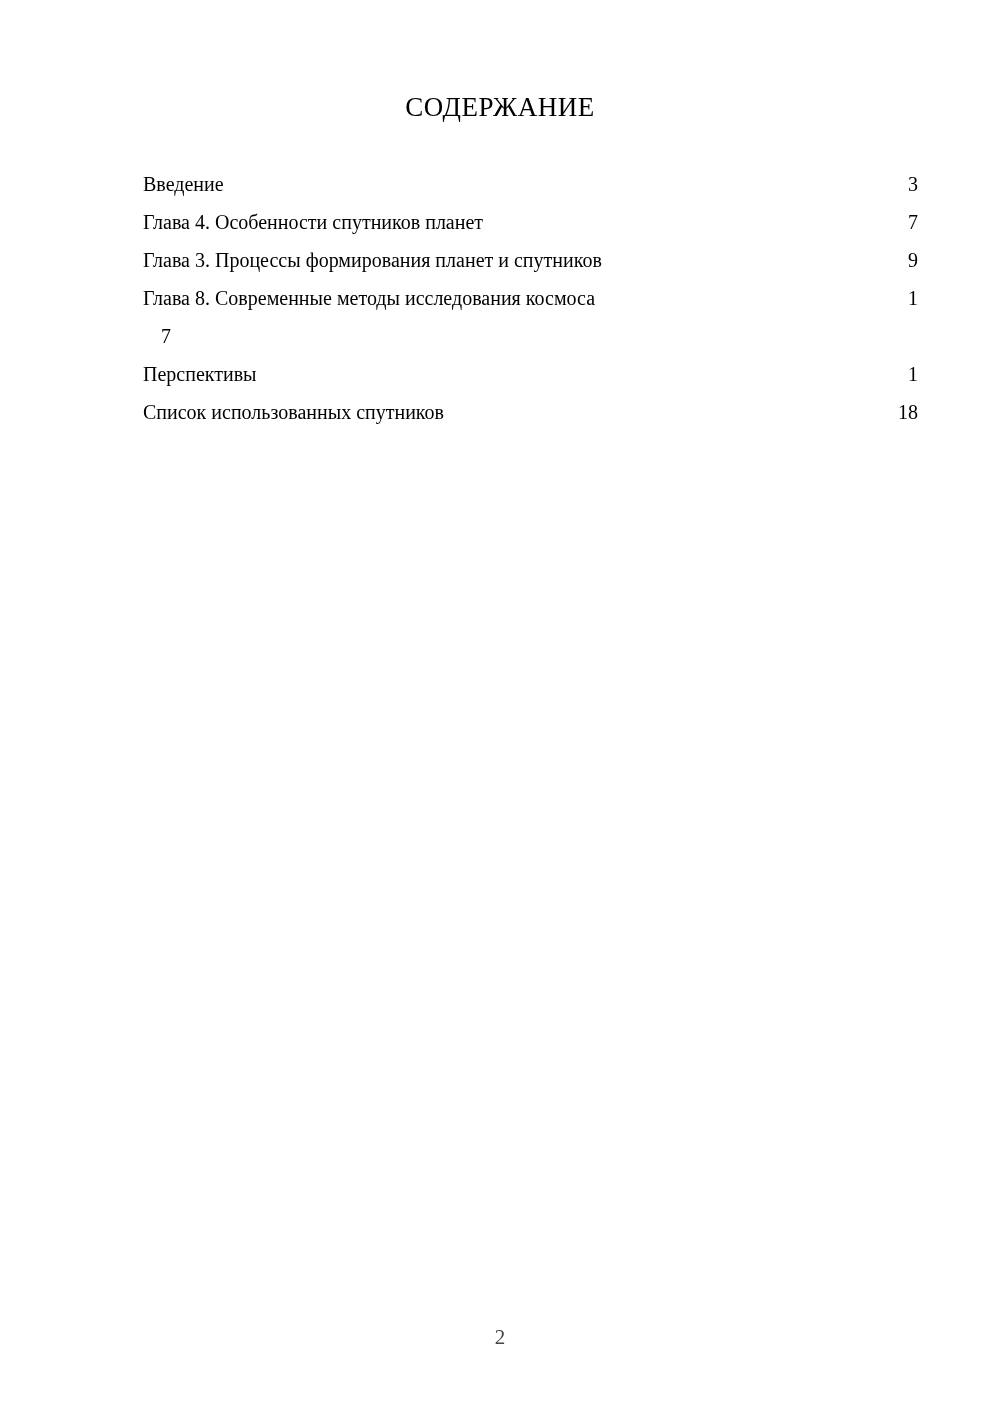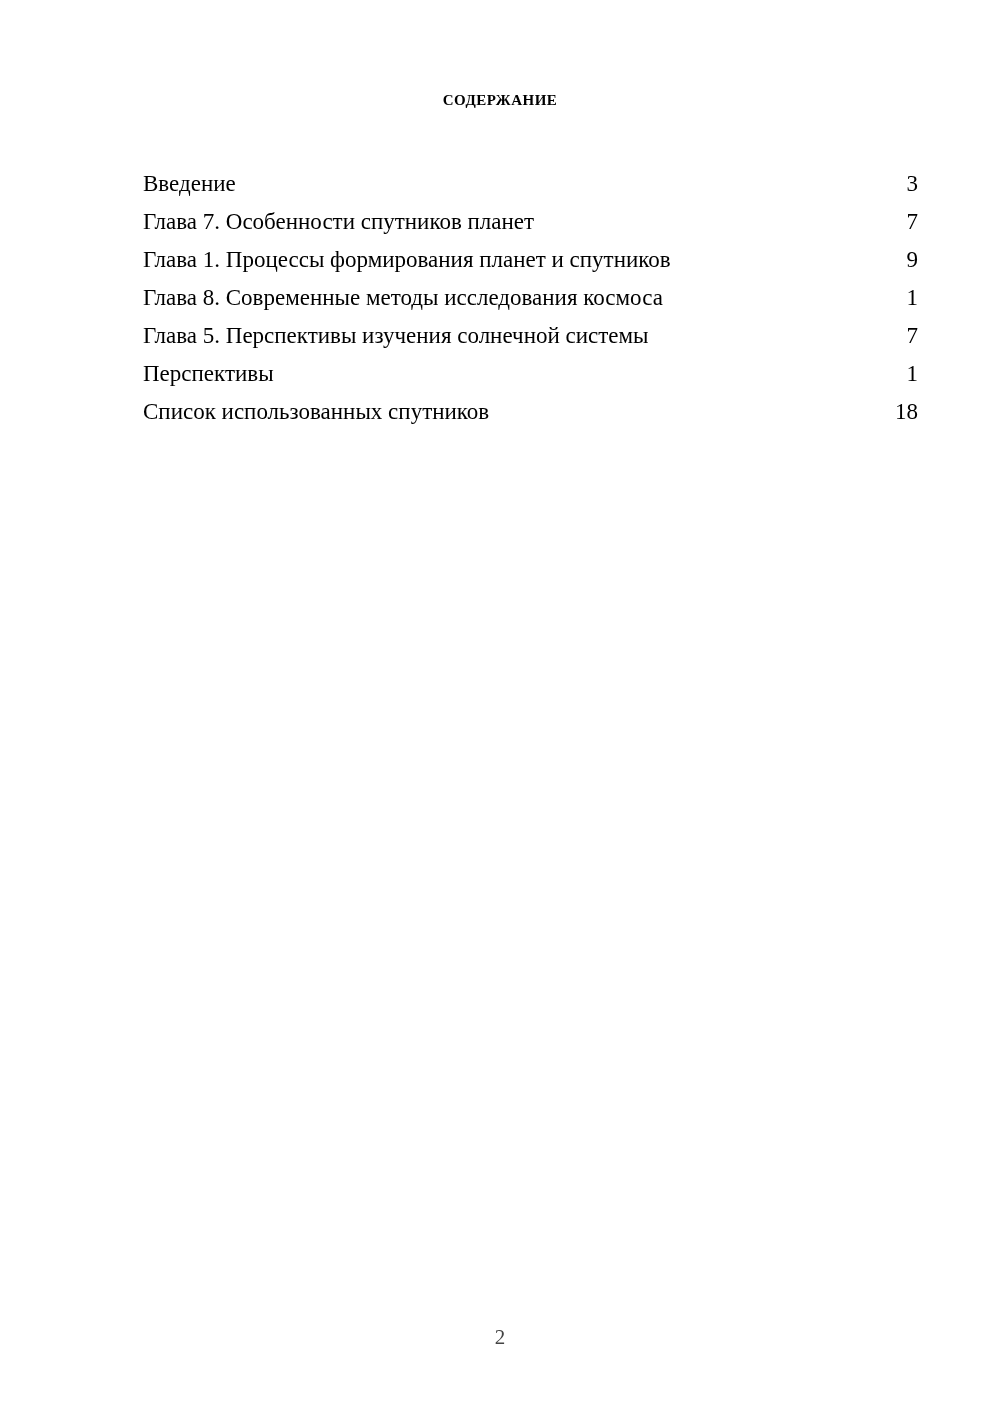--- a/index.html
+++ b/index.html
@@ -22,35 +22,35 @@
     width: 1000px;
     height: 1414px;
     box-sizing: border-box;
   }
   .doc-title {
     position: absolute;
     top: 92px;
     left: 0;
     width: 1000px;
     text-align: center;
-    font-weight: bold;
-    font-size: 15px;
+    font-weight: normal;
+    font-size: 27px;
     letter-spacing: 0.5px;
   }
   .toc {
     position: absolute;
     top: 165px;
     left: 143px;
     width: 775px;
   }
   .toc-row {
     display: flex;
     align-items: baseline;
     justify-content: space-between;
-    font-size: 23px;
+    font-size: 20px;
     line-height: 38px;
     height: 38px;
     white-space: nowrap;
   }
   .toc-label {
     flex: 0 1 auto;
   }
   .toc-page {
     flex: 0 0 auto;
     text-align: right;
@@ -75,36 +75,35 @@
 
   <div class="toc">
 
     <div class="toc-row">
       <span class="toc-label">Введение</span>
       <span class="toc-page">3</span>
     </div>
 
 
     <div class="toc-row">
-      <span class="toc-label">Глава 7. Особенности спутников планет</span>
+      <span class="toc-label">Глава 4. Особенности спутников планет</span>
       <span class="toc-page">7</span>
     </div>
 
     <div class="toc-row">
-      <span class="toc-label">Глава 1. Процессы формирования планет и спутников</span>
+      <span class="toc-label">Глава 3. Процессы формирования планет и спутников</span>
       <span class="toc-page">9</span>
     </div>
 
     <div class="toc-row">
       <span class="toc-label">Глава 8. Современные методы исследования космоса</span>
       <span class="toc-page">1</span>
     </div>
 
     <div class="toc-row">
-      <span class="toc-label">Глава 5. Перспективы изучения солнечной системы</span>
       <span class="toc-page">7</span>
     </div>
 
     <div class="toc-row">
       <span class="toc-label">Перспективы</span>
       <span class="toc-page">1</span>
     </div>
 
     <div class="toc-row">
       <span class="toc-label">Список использованных спутников</span>

